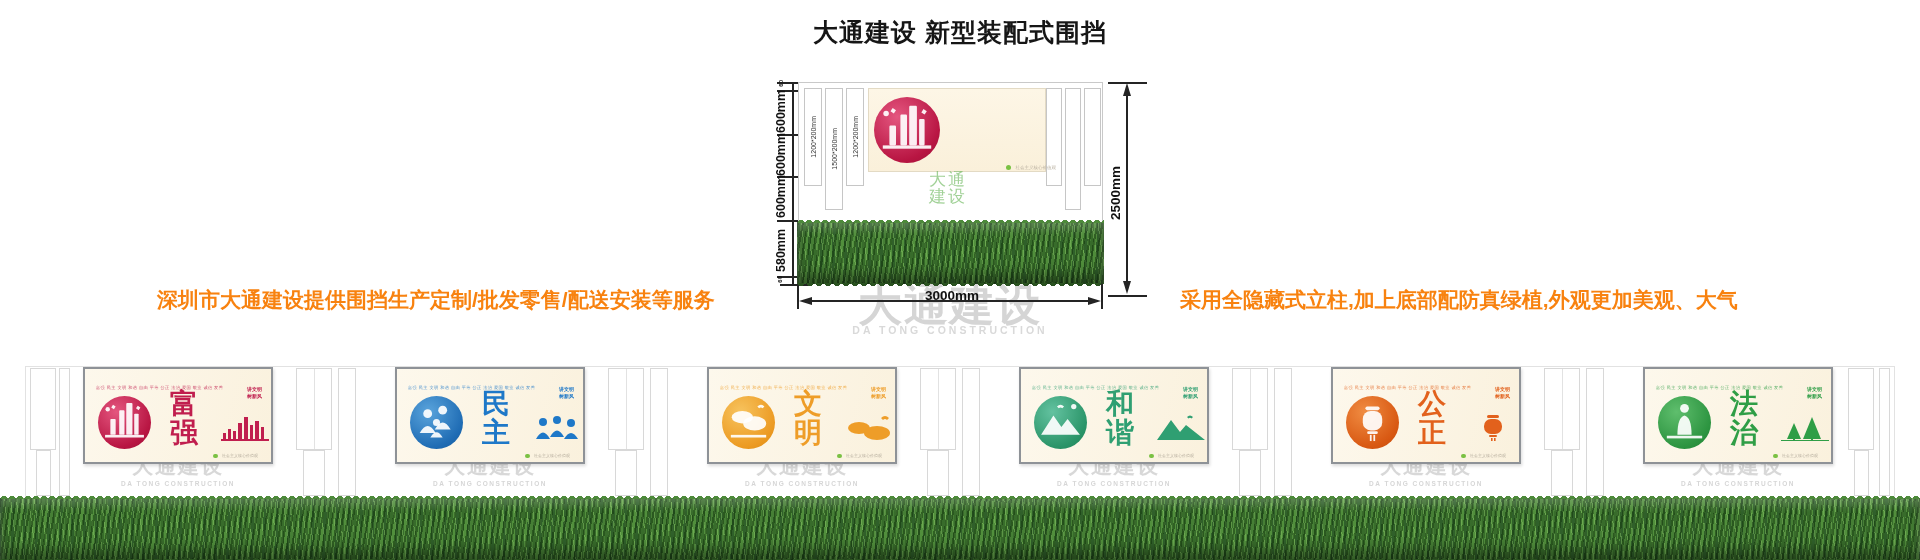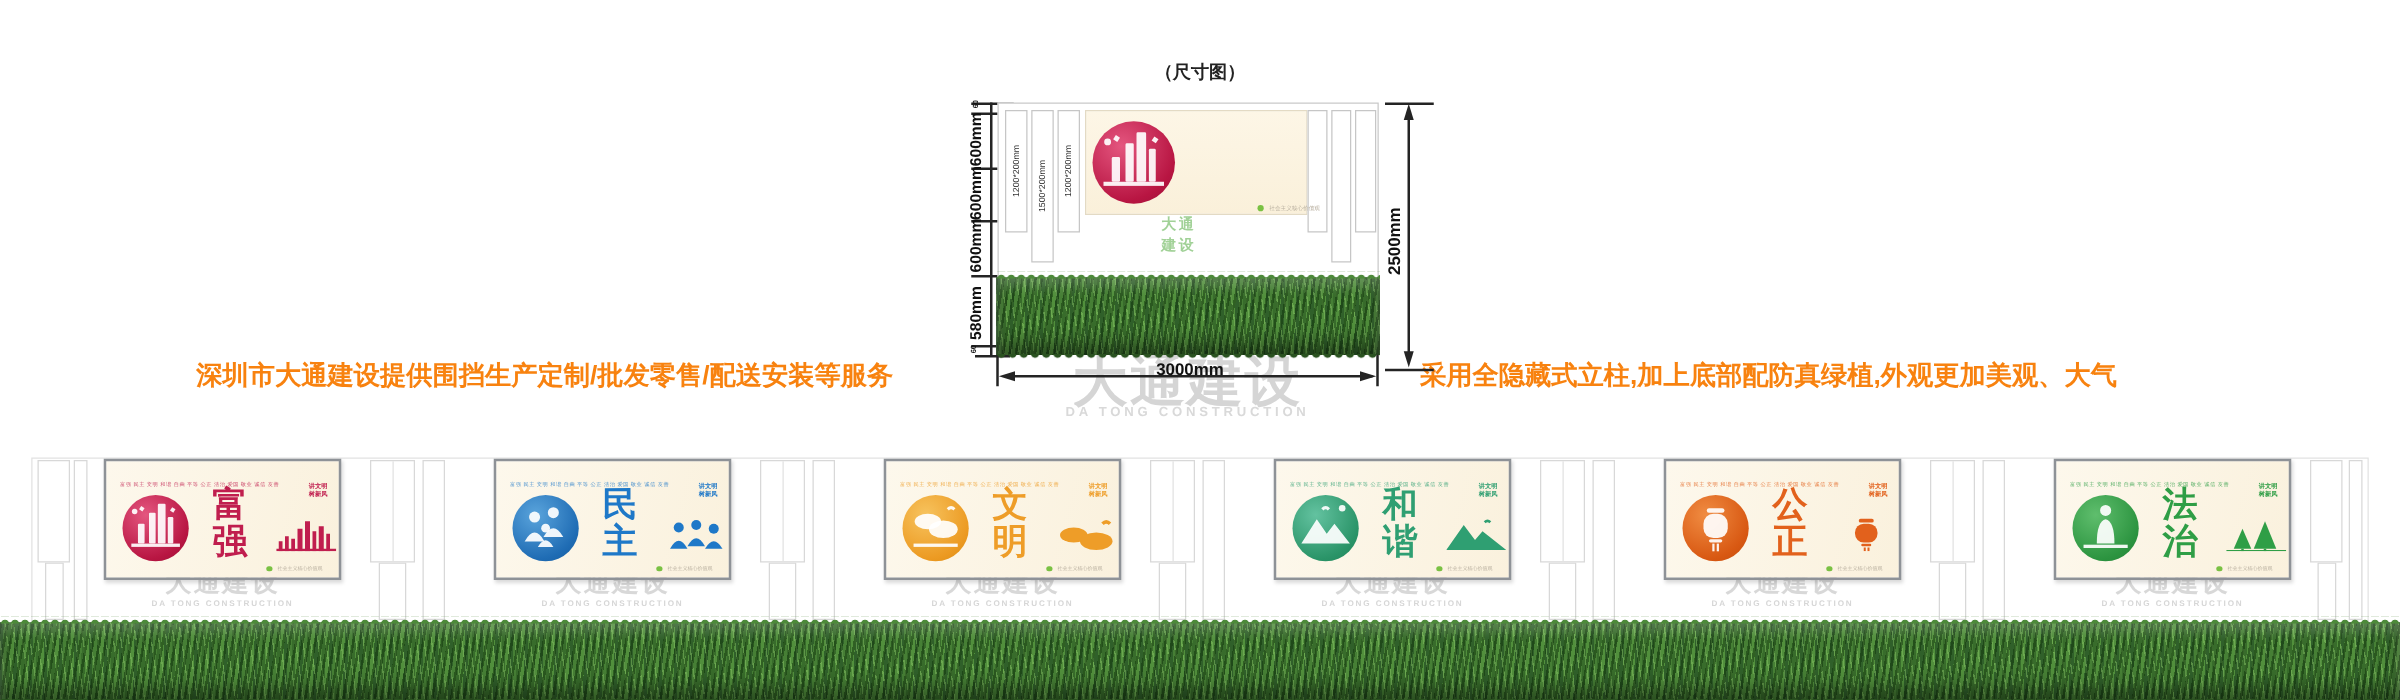--- a/index.html
+++ b/index.html
@@ -34,21 +34,21 @@
   .values-row{font-size:9px;font-weight:700;letter-spacing:.5px;word-spacing:4px;color:#de5078;
               line-height:13.5px;border-bottom:1px solid #f2bcc9;white-space:nowrap;}
   .values-row:last-child{border-bottom:none;}
   .tiny{font-size:5.5px;color:#b59595;white-space:nowrap;}
   .slogan{font-size:5.5px;line-height:7px;color:#de5078;font-weight:700;text-align:center;white-space:nowrap;}
   .badge-dot{display:inline-block;width:5px;height:5px;border-radius:50%;background:#7ac143;vertical-align:middle;}
   .badge-txt{font-size:4.5px;color:#b9b0a0;vertical-align:middle;}
   .art-circle{position:absolute;border-radius:50%;z-index:4;}
   .art-circle svg{position:absolute;inset:0;width:100%;height:100%;}
   
-  .logo-wm{font-weight:700;font-size:12px;line-height:17px;letter-spacing:2px;color:rgba(110,185,95,.65);z-index:4;}
+  .logo-wm{font-weight:400;font-size:17px;line-height:17px;letter-spacing:2px;color:rgba(110,185,95,.65);z-index:4;}
   .brand-wm-name{font-weight:700;color:#d5d5d5;letter-spacing:2px;}
   .brand-wm-sub{color:#d9d9d9;letter-spacing:3px;font-weight:700;}
   
   .grass{position:absolute;background-color:#3c6e2e;
     background-image:
       repeating-linear-gradient(100deg, rgba(15,50,10,.5) 0 2px, rgba(0,0,0,0) 2px 5px),
       repeating-linear-gradient(82deg, rgba(140,200,105,.45) 0 1px, rgba(0,0,0,0) 1px 6px),
       repeating-linear-gradient(92deg, #30602a 0 3px, #467f35 3px 6px, #386c2b 6px 9px, #518f3c 9px 12px);
     box-shadow: inset 0 7px 9px rgba(255,255,255,.18), inset 0 -10px 14px rgba(0,0,0,.38);}
   .grass::before{content:"";position:absolute;top:-5px;left:0;right:0;height:6px;
@@ -84,24 +84,24 @@
   .c2{background:radial-gradient(circle at 35% 30%,#f7c35e,#ec9a22 70%,#d88911 100%)}
   .c3{background:radial-gradient(circle at 35% 30%,#63c2a0,#2a9468 70%,#1e8156 100%)}
   .c4{background:radial-gradient(circle at 35% 30%,#f08c42,#d85812 70%,#c04b0d 100%)}
   .c5{background:radial-gradient(circle at 35% 30%,#5fbe6d,#2c9440 70%,#218035 100%)}
 </style>
 </head>
 <body>
 
 <div id="stage">
 
-  <div class="abs center caption" style="top:48px;">（尺寸图）</div>
+  <div class="abs center main-title">大通建设 新型装配式围挡</div>
 
   <div class="abs note" style="left:118px;margin-left:39px;">深圳市大通建设提供围挡生产定制/批发零售/配送安装等服务</div>
-  <div class="abs note" style="left:1136px;">采用全隐藏式立柱,加上底部配防真绿植,外观更加美观、大气</div>
+  <div class="abs note" style="left:1180px;">采用全隐藏式立柱,加上底部配防真绿植,外观更加美观、大气</div>
 
   <div class="dim-vline" style="left:792px;top:82px;height:202px;"></div>
   <div class="dim-tick" style="left:777px;top:82px;width:34px;"></div>
   <div class="dim-tick" style="left:777px;top:90px;width:34px;"></div>
   <div class="dim-tick" style="left:777px;top:134px;width:34px;"></div>
   <div class="dim-tick" style="left:777px;top:176px;width:34px;"></div>
   <div class="dim-tick" style="left:777px;top:220px;width:34px;"></div>
   <div class="dim-tick" style="left:777px;top:276px;width:34px;"></div>
   <div class="dim-tick" style="left:780px;top:284px;width:28px;"></div>
 

